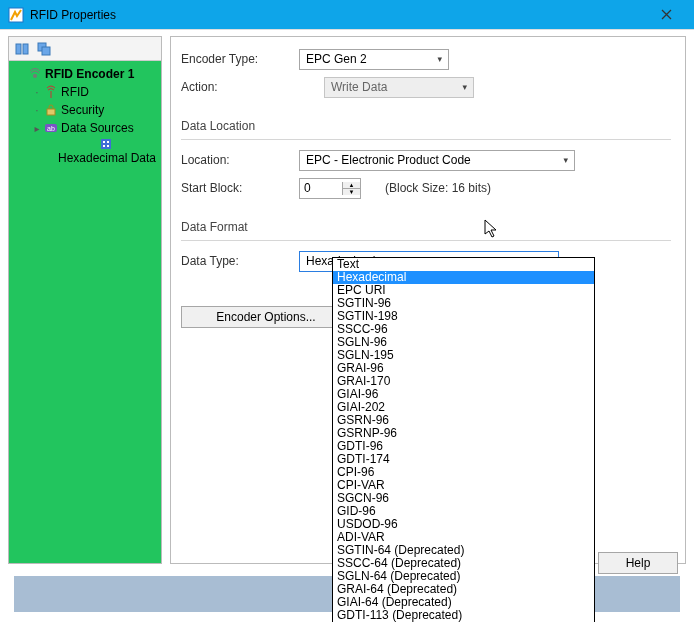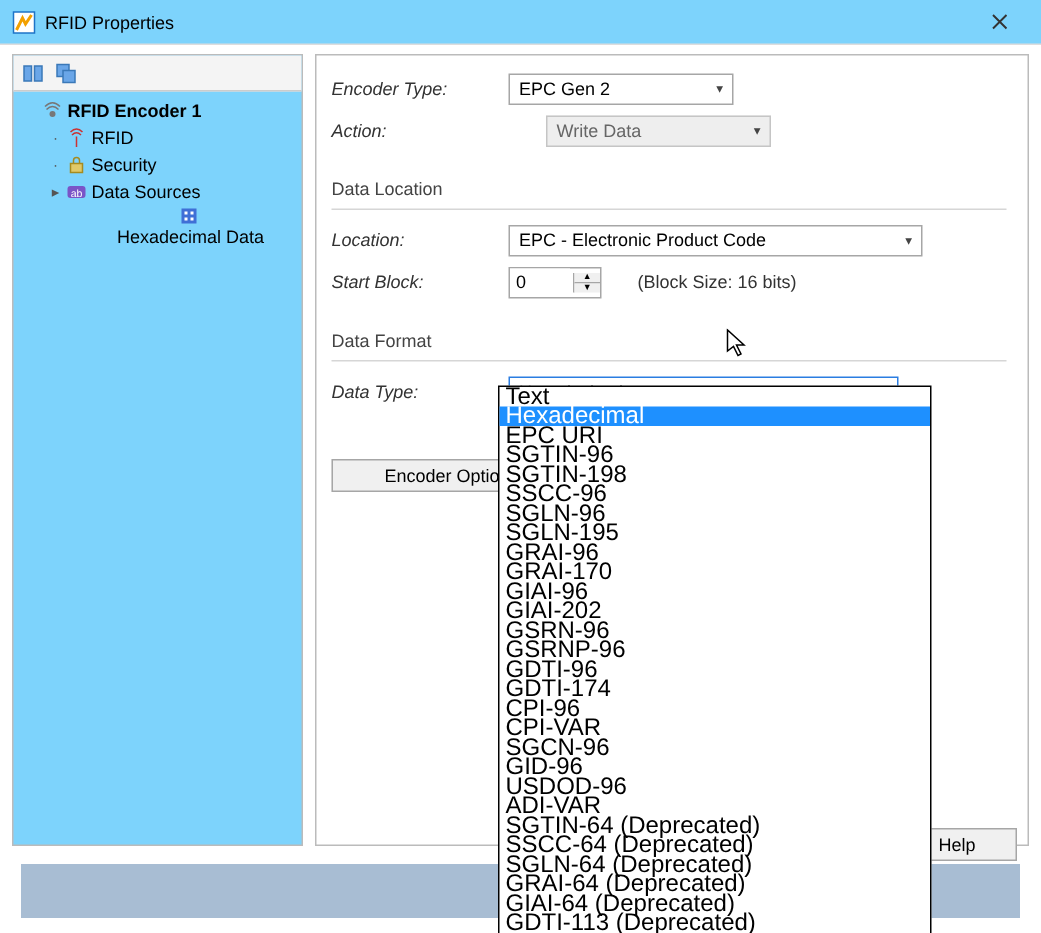--- a/index.html
+++ b/index.html
@@ -13,47 +13,47 @@
     height: 622px;
     overflow: hidden;
     position: relative;
   }
   .titlebar {
     height: 30px;
     display: flex;
     align-items: center;
     padding: 4px 8px;
     border-bottom: 1px solid #ddd;
-    background: #7dd3fc;
+    background: #0ea5e9;
     justify-content: flex-end;
   }
   .titlebar .icon {
     width: 16px; height: 16px;
     margin-right: 6px;
     display: inline-flex;
   }
   .titlebar .title { flex: 1; font-size: 12px; }
   .titlebar .close {
     width: 40px; height: 28px;
     display: flex; align-items: center; justify-content: center;
     font-size: 14px;
     color: #333;
     cursor: pointer;
   }
   .dialog-body {
     display: flex;
     height: 540px;
   }
   .left-panel {
-    width: 194px;
+    width: 154px;
     border: 1px solid #bbb;
     margin: 6px 4px 6px 8px;
     display: flex;
     flex-direction: column;
-    background: #7dd3fc;
+    background: #22c55e;
   }
   .lp-toolbar {
     height: 24px;
     display: flex;
     align-items: center;
     gap: 4px;
     padding: 0 4px;
     border-bottom: 1px solid #ccc;
     background: #f4f4f4;
   }
@@ -92,21 +92,20 @@
   }
   .form-row {
     display: flex;
     align-items: center;
     height: 24px;
     margin-bottom: 4px;
   }
   .form-row label {
     width: 118px;
     color: #333;
-    font-style: italic;
   }
   .combo, .combo-dis, .spin {
     height: 21px;
     border: 1px solid #a6a6a6;
     background: #fff;
     font-family: inherit;
     font-size: 12px;
     padding: 0 6px;
     display: flex;
     align-items: center;
@@ -170,23 +169,23 @@
     position: absolute;
     left: 14px; right: 14px; bottom: 10px; height: 36px;
     background: #a8bdd3;
   }
   .dropdown {
     position: absolute;
     border: 1px solid #000;
     background: #fff;
     left: 332px;
     top: 257px;
-    width: 289px;
+    width: 263px;
     z-index: 10;
-    font-size: 16px;
+    font-size: 12px;
   }
   .dropdown .opt {
     padding: 0 4px;
     height: 13px;
     line-height: 13px;
     cursor: pointer;
     white-space: nowrap;
   }
   .dropdown .opt.sel {
     background: #1e90ff;

